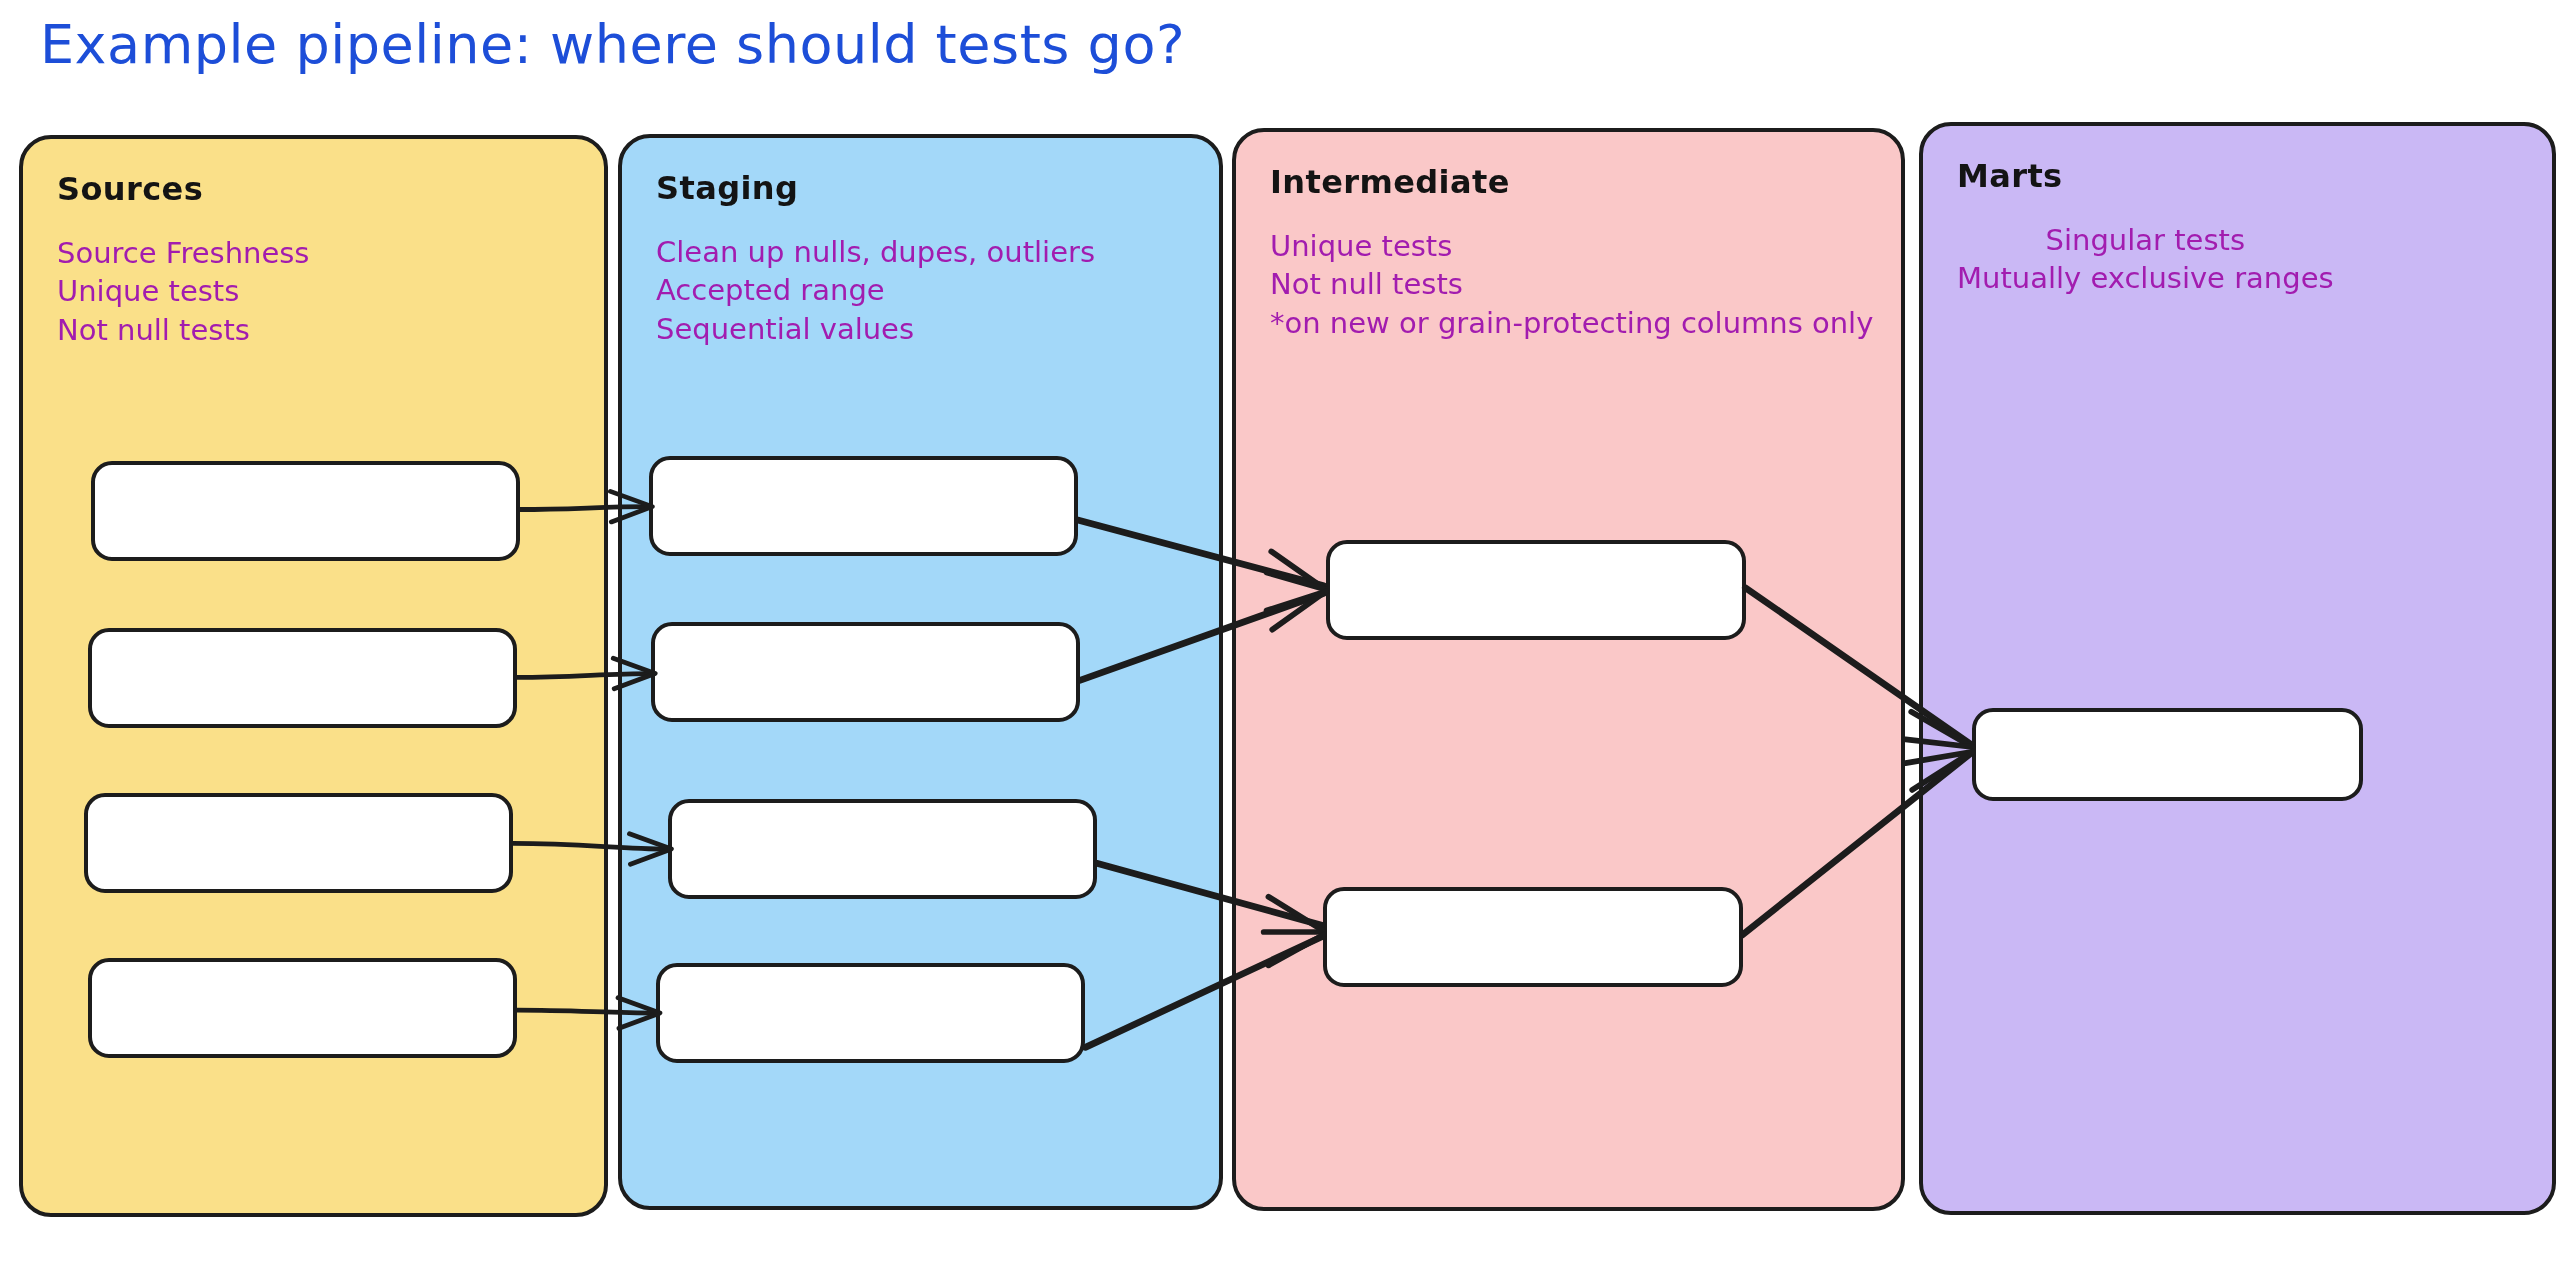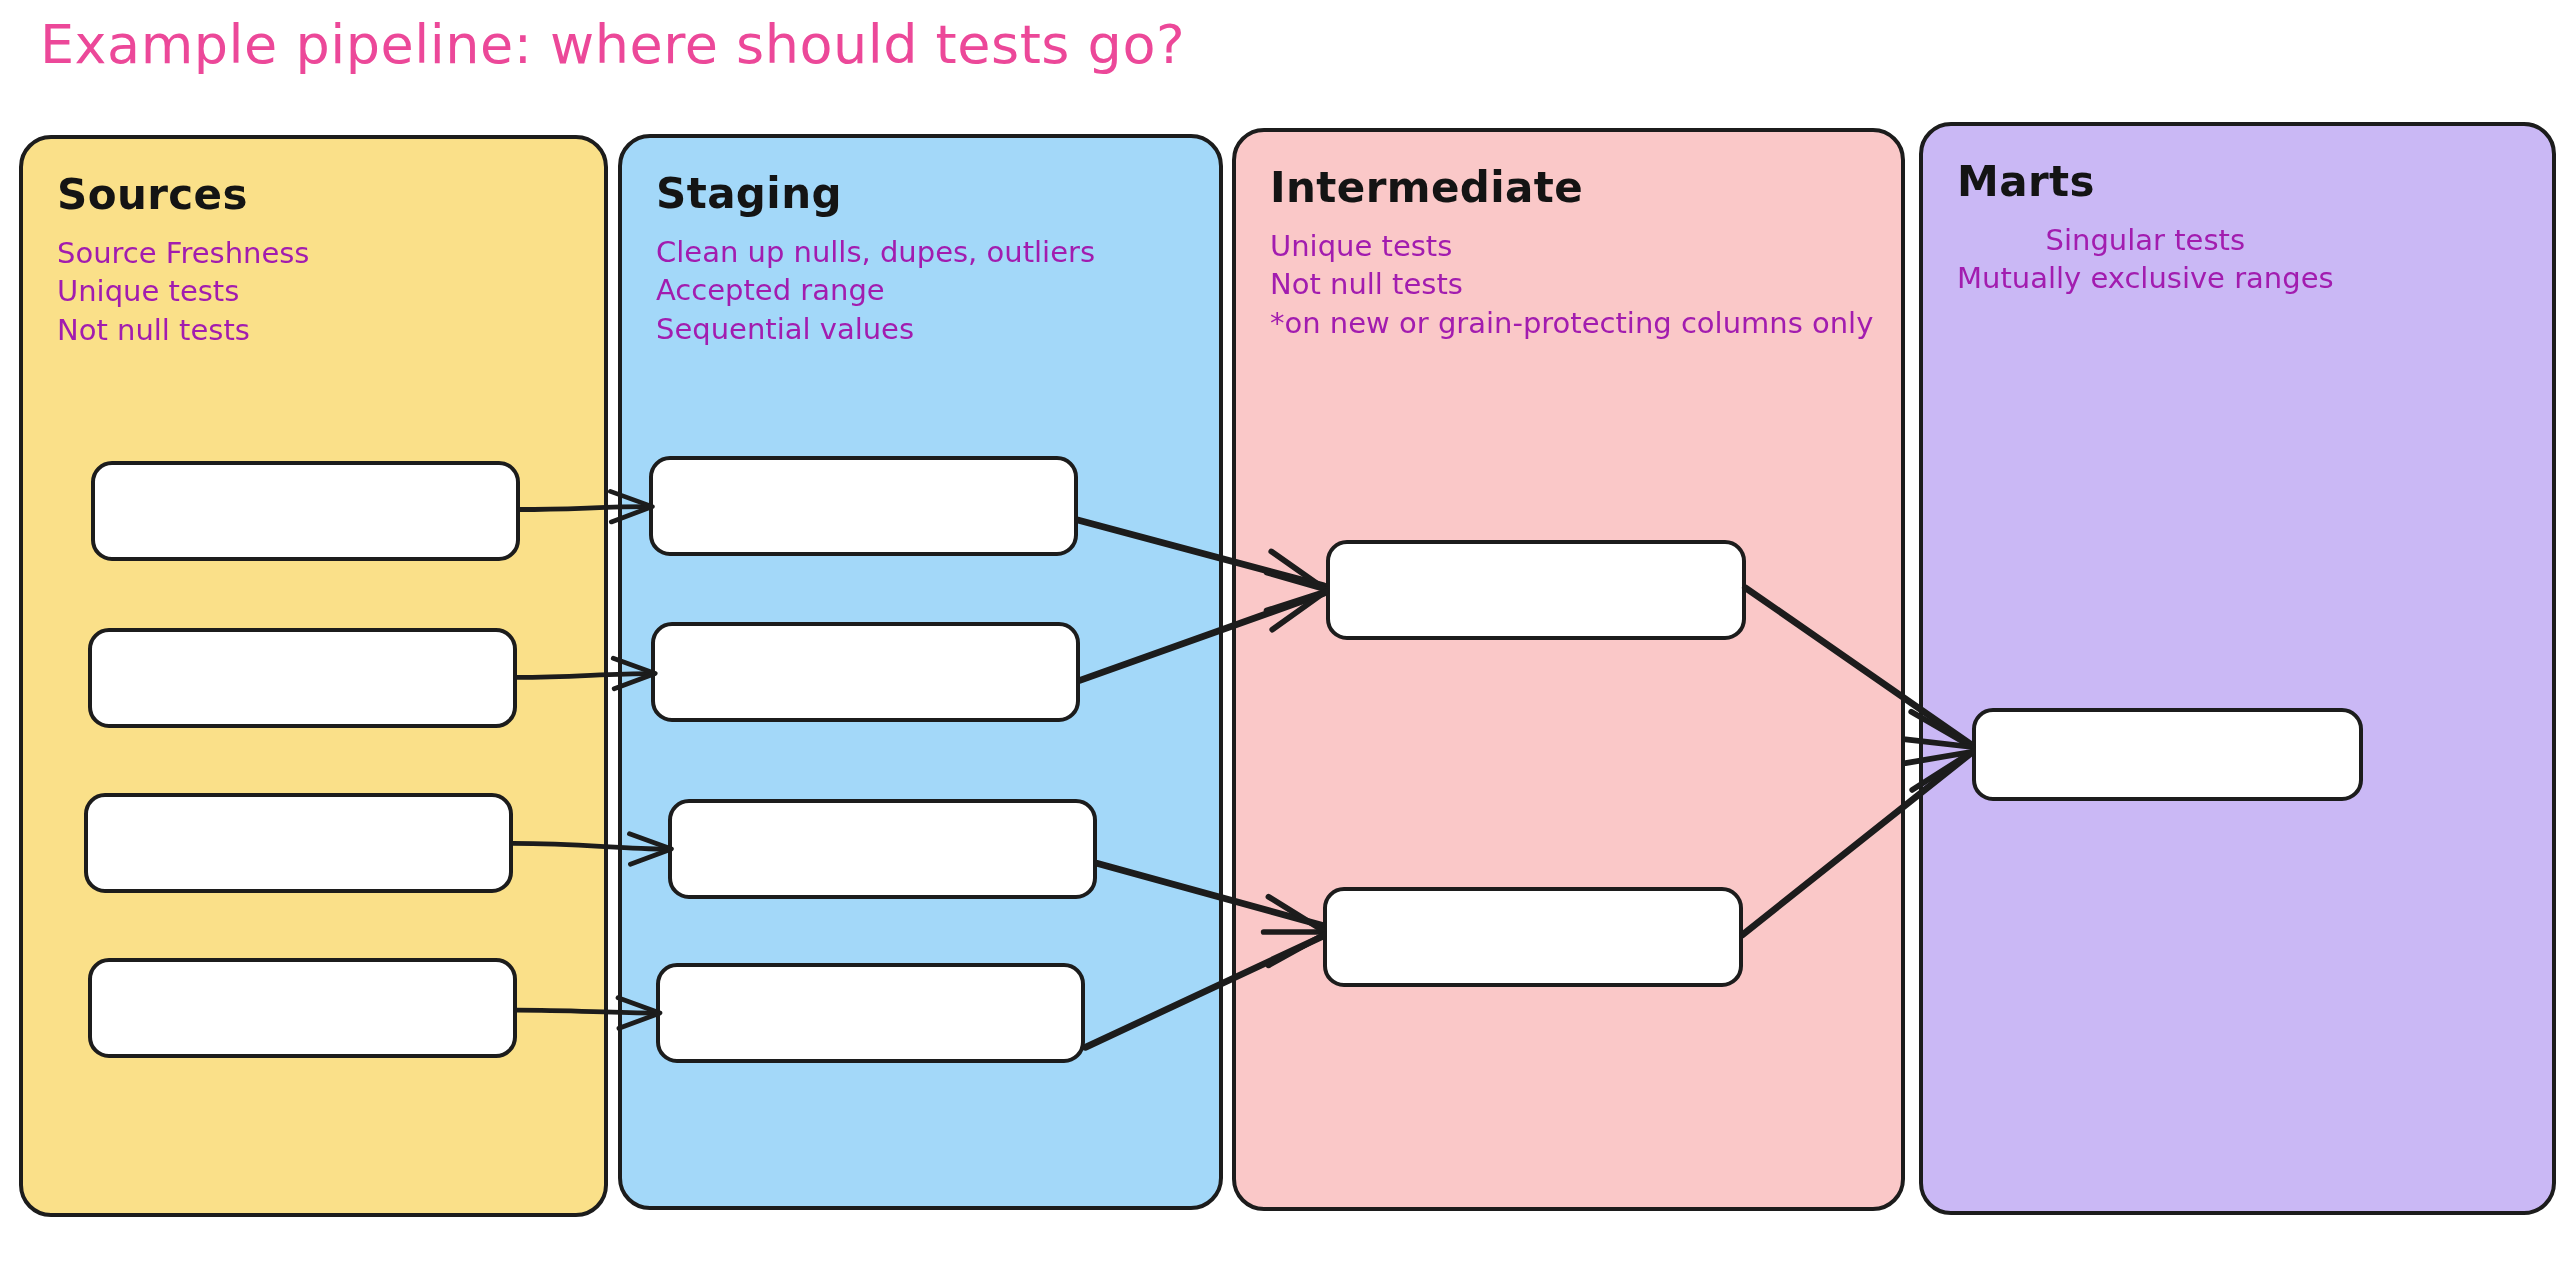--- a/index.html
+++ b/index.html
@@ -23,34 +23,34 @@
 
   
   #page-title {
     position: absolute;
     left: 40px;
     top: 13.4px;
     font-family: "DejaVu Sans", sans-serif;
     font-size: 54px;
     font-weight: 400;
     letter-spacing: 0.5px;
-    color: #ec4899;
+    color: #1d4ed8;
     white-space: nowrap;
   }
 
   
   .stage-panel {
     position: absolute;
     border: 4.8px solid #1c1c1c;
     border-radius: 32px;
     box-sizing: border-box;
   }
   .stage-heading {
     position: absolute;
-    font-size: 42px;
+    font-size: 32px;
     font-weight: 700;
     color: #141414;
     letter-spacing: 0.4px;
     white-space: nowrap;
   }
   .stage-lines {
     position: absolute;
     font-size: 29px;
     line-height: 1.32;
     color: #a21caf;

